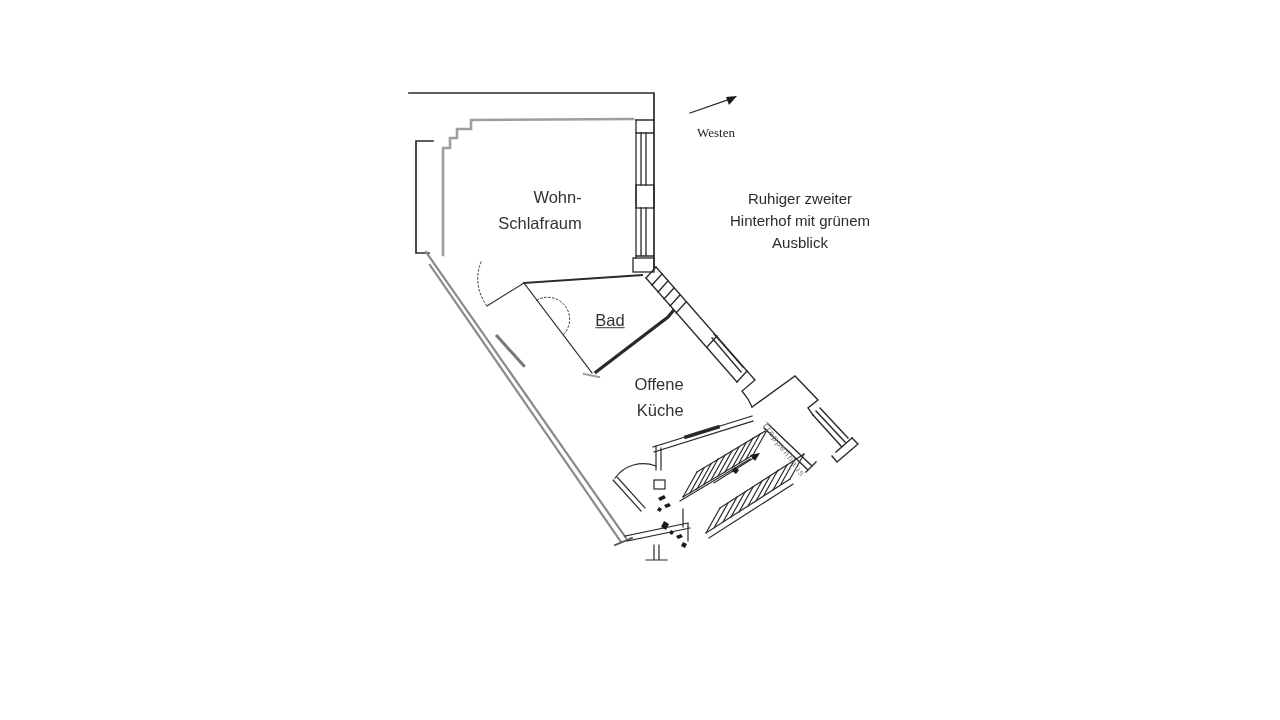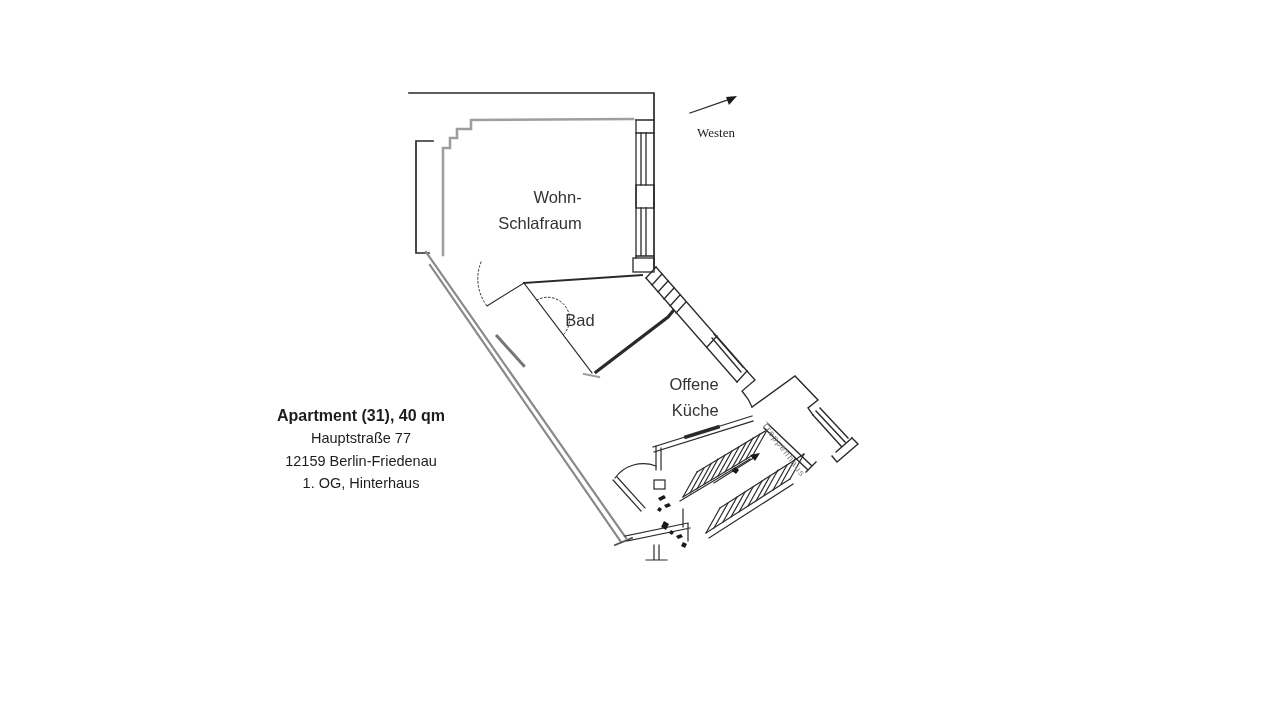--- a/index.html
+++ b/index.html
@@ -117,30 +117,27 @@
 
     <g>
       <path d="M690,113 L730,99" stroke-width="1.3"></path>
       <polygon points="737,96 726,97 729,105" fill="#1a1a1a" stroke="none"></polygon>
     </g>
   </svg>
 
   <div class="label label-room" style="left:540px;top:211px;">Wohn-
 Schlafraum</div>
 
-  <div class="label label-bad" style="left:580px;top:321px;">Bad</div>
+  <div class="label label-bad" style="left:610px;top:321px;text-decoration:underline;">Bad</div>
 
-  <div class="label label-room" style="left:659px;top:398px;margin-left:35px;">Offene
+  <div class="label label-room" style="left:659px;top:398px;">Offene
 Küche</div>
 
   <div class="label label-compass" style="left:716px;top:133px;">Westen</div>
 
+  <div class="label label-note" style="left:800px;top:221px;">Ruhiger zweiter
+Hinterhof mit grünem
+Ausblick</div>
 
   <div class="label-stairwell">Treppenhaus</div>
 
-  <div class="address">
-    <div class="address-title">Apartment (31), 40 qm</div>
-    <div class="address-line">Hauptstraße 77</div>
-    <div class="address-line">12159 Berlin-Friedenau</div>
-    <div class="address-line">1. OG, Hinterhaus</div>
-  </div>
 
 </div>
 
 </body></html>

